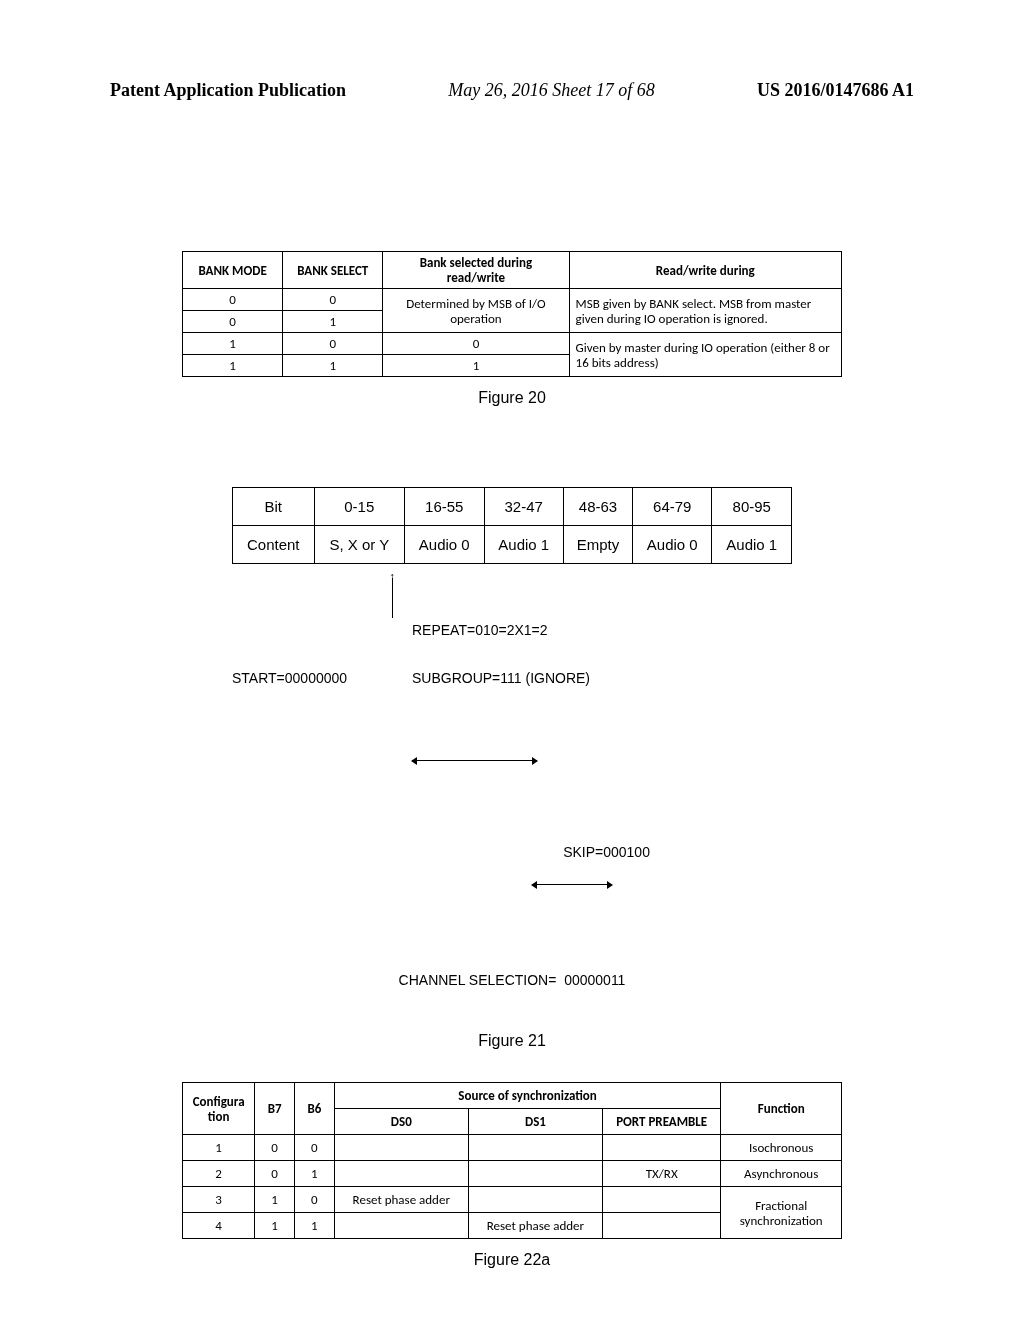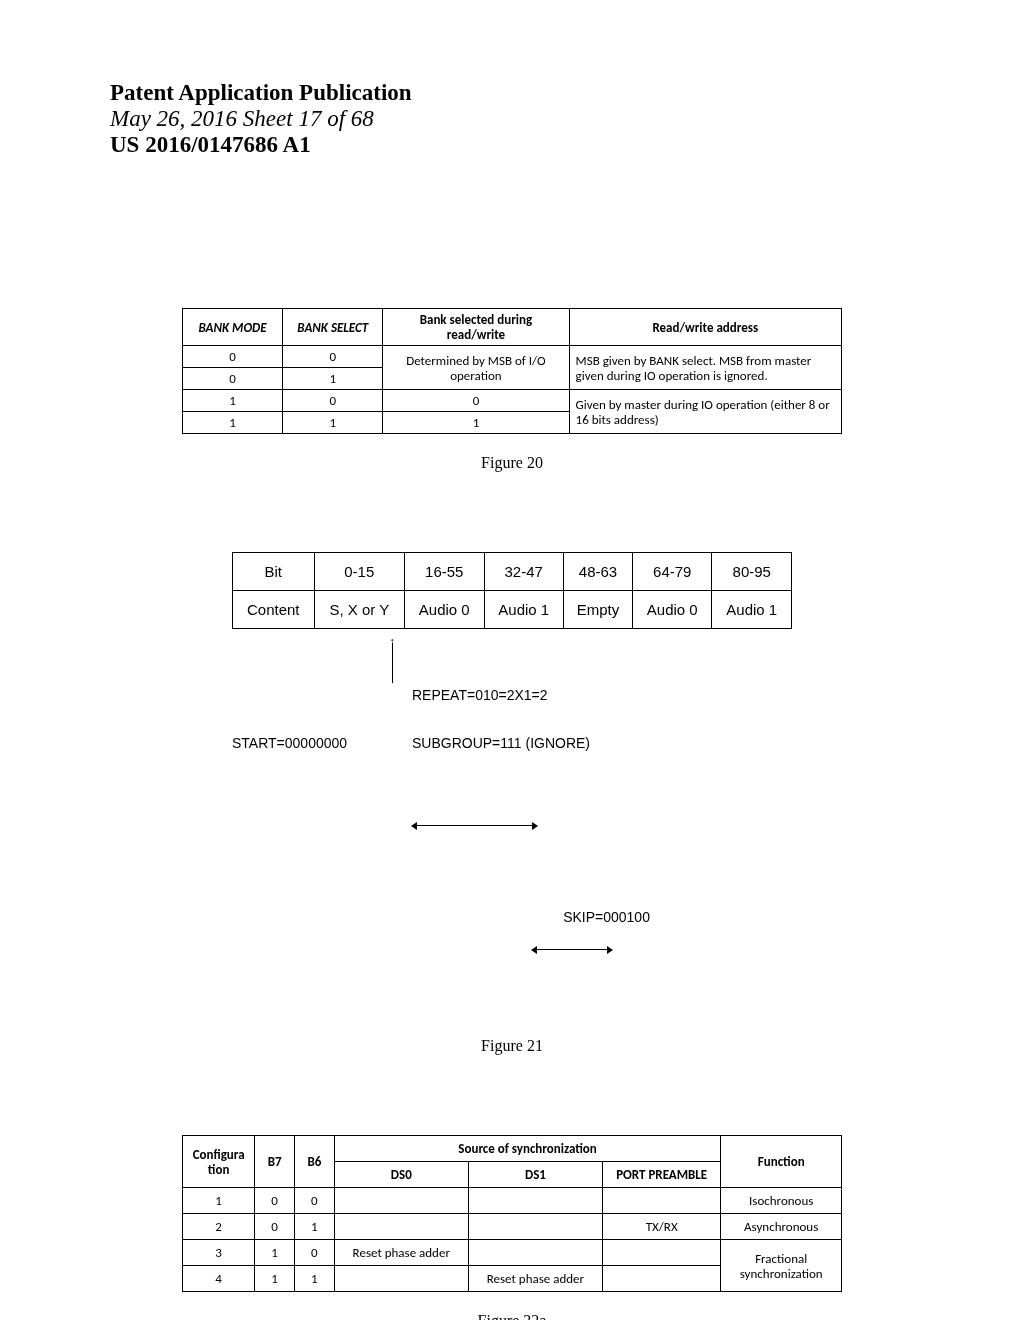--- a/index.html
+++ b/index.html
@@ -14,55 +14,54 @@
     width: 1024px;
     height: 1320px;
     position: relative;
     box-sizing: border-box;
     padding: 0 110px;
   }
   .header {
     display: flex;
     justify-content: space-between;
     align-items: baseline;
-    font-size: 23px;
+    font-size: 18px;
     font-weight: bold;
     padding-top: 80px;
-    flex-direction: column;
   }
   .header .center {
     font-weight: normal;
     font-style: italic;
   }
   .fig-caption {
     text-align: center;
     font-size: 16px;
-    font-family: Liberation Serif, serif;
-    margin-top: 20px;
+    font-family: Liberation Sans, sans-serif;
+    margin-top: 12px;
   }
   
   .fig20 {
     margin-top: 150px;
     width: 660px;
     margin-left: auto;
     margin-right: auto;
     border-collapse: collapse;
     font-family: Calibri, Arial, sans-serif;
     font-size: 13px;
   }
   .fig20 th, .fig20 td {
     border: 1px solid #000;
     padding: 3px 6px;
     vertical-align: middle;
     text-align: center;
   }
   .fig20 th {
     font-weight: bold;
   }
-  .fig20 .hdr-narrow { width: 80px; font-style: italic; }
+  .fig20 .hdr-narrow { width: 80px; }
   .fig20 .hdr-sel { width: 160px; }
   .fig20 .hdr-rw { width: 240px; }
   .fig20 td.ta-left { text-align: left; padding-left: 6px; }
   
   .fig21-wrap {
     width: 560px;
     margin: 80px auto 0;
     font-family: Arial, Helvetica, sans-serif;
     font-size: 15px;
   }
@@ -131,21 +130,21 @@
   .hline-arrow::after  { right: -1px; border-left: 6px solid #000; }
   .skip-row {
     margin-left: 300px;
   }
   .chan-row {
     text-align: center;
     margin-top: 20px;
   }
   
   .fig22 {
-    margin-top: 80px;
+    margin-top: 32px;
     width: 660px;
     margin-left: auto;
     margin-right: auto;
     border-collapse: collapse;
     font-family: Calibri, Arial, sans-serif;
     font-size: 13px;
   }
   .fig22 th, .fig22 td {
     border: 1px solid #000;
     padding: 5px 6px;
@@ -165,21 +164,21 @@
     <span class="center">May 26, 2016  Sheet 17 of 68</span>
     <span>US 2016/0147686 A1</span>
   </div>
 
   <table class="fig20">
     <tbody>
         <tr>
       <th class="hdr-narrow">BANK MODE</th>
       <th class="hdr-narrow">BANK SELECT</th>
       <th class="hdr-sel">Bank selected during read/write</th>
-      <th class="hdr-rw">Read/write address</th>
+      <th class="hdr-rw">Read/write during</th>
     </tr>
     <tr>
       <td>0</td>
       <td>0</td>
       <td rowspan="2">Determined by MSB of I/O operation</td>
       <td rowspan="2" class="ta-left">MSB given by BANK select. MSB from master given during IO operation is ignored.</td>
     </tr>
     <tr>
       <td>0</td>
       <td>1</td>
@@ -236,20 +235,21 @@
       <div class="line-start">
         <div class="left-col"></div>
         <div class="right-col">
           <div class="hline-arrow"><span class="bar"></span></div>
         </div>
       </div>
       <div class="skip-row">
         <span>SKIP=000100</span>
         <div class="hline-arrow" style="width:80px;margin-top:-2px"><span class="bar"></span></div>
       </div>
+      <div class="chan-row">CHANNEL SELECTION=  00000011</div>
     </div>
     <div class="fig-caption">Figure 21</div>
   </div>
 
   <table class="fig22">
     <tbody>
         <tr>
       <th rowspan="2" style="width:60px">Configura tion</th>
       <th rowspan="2" class="narrow">B7</th>
       <th rowspan="2" class="narrow">B6</th>

